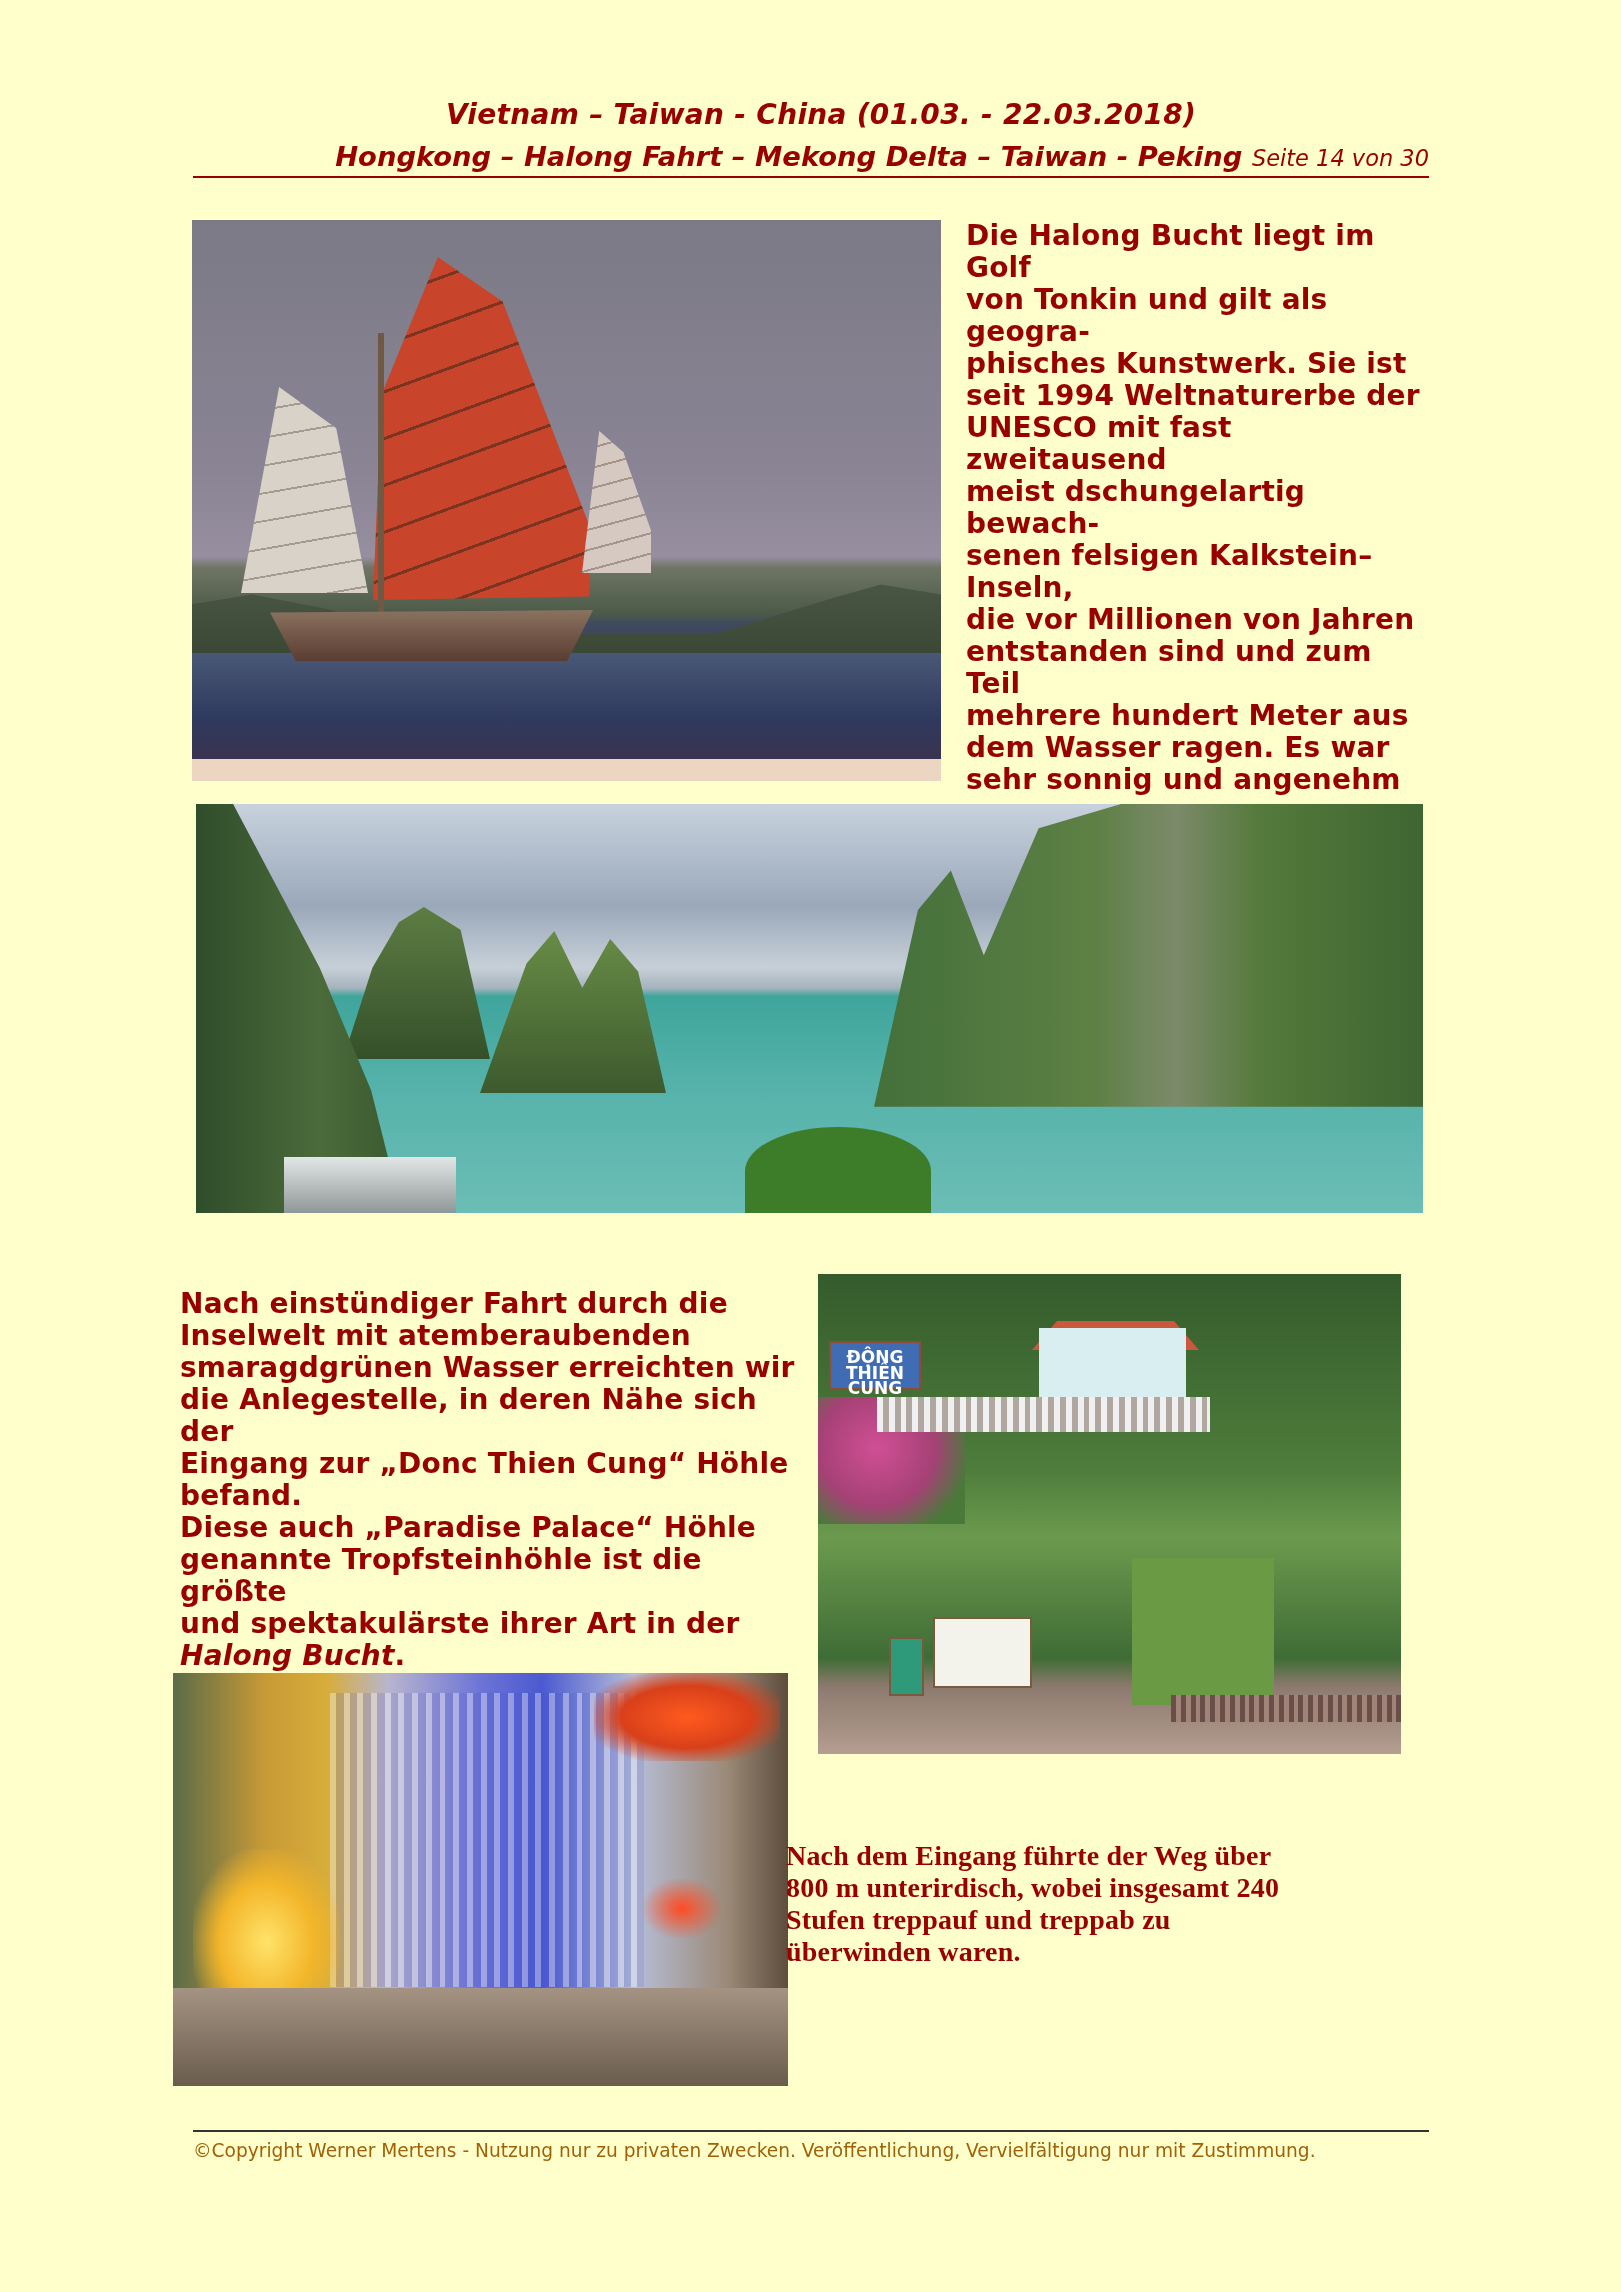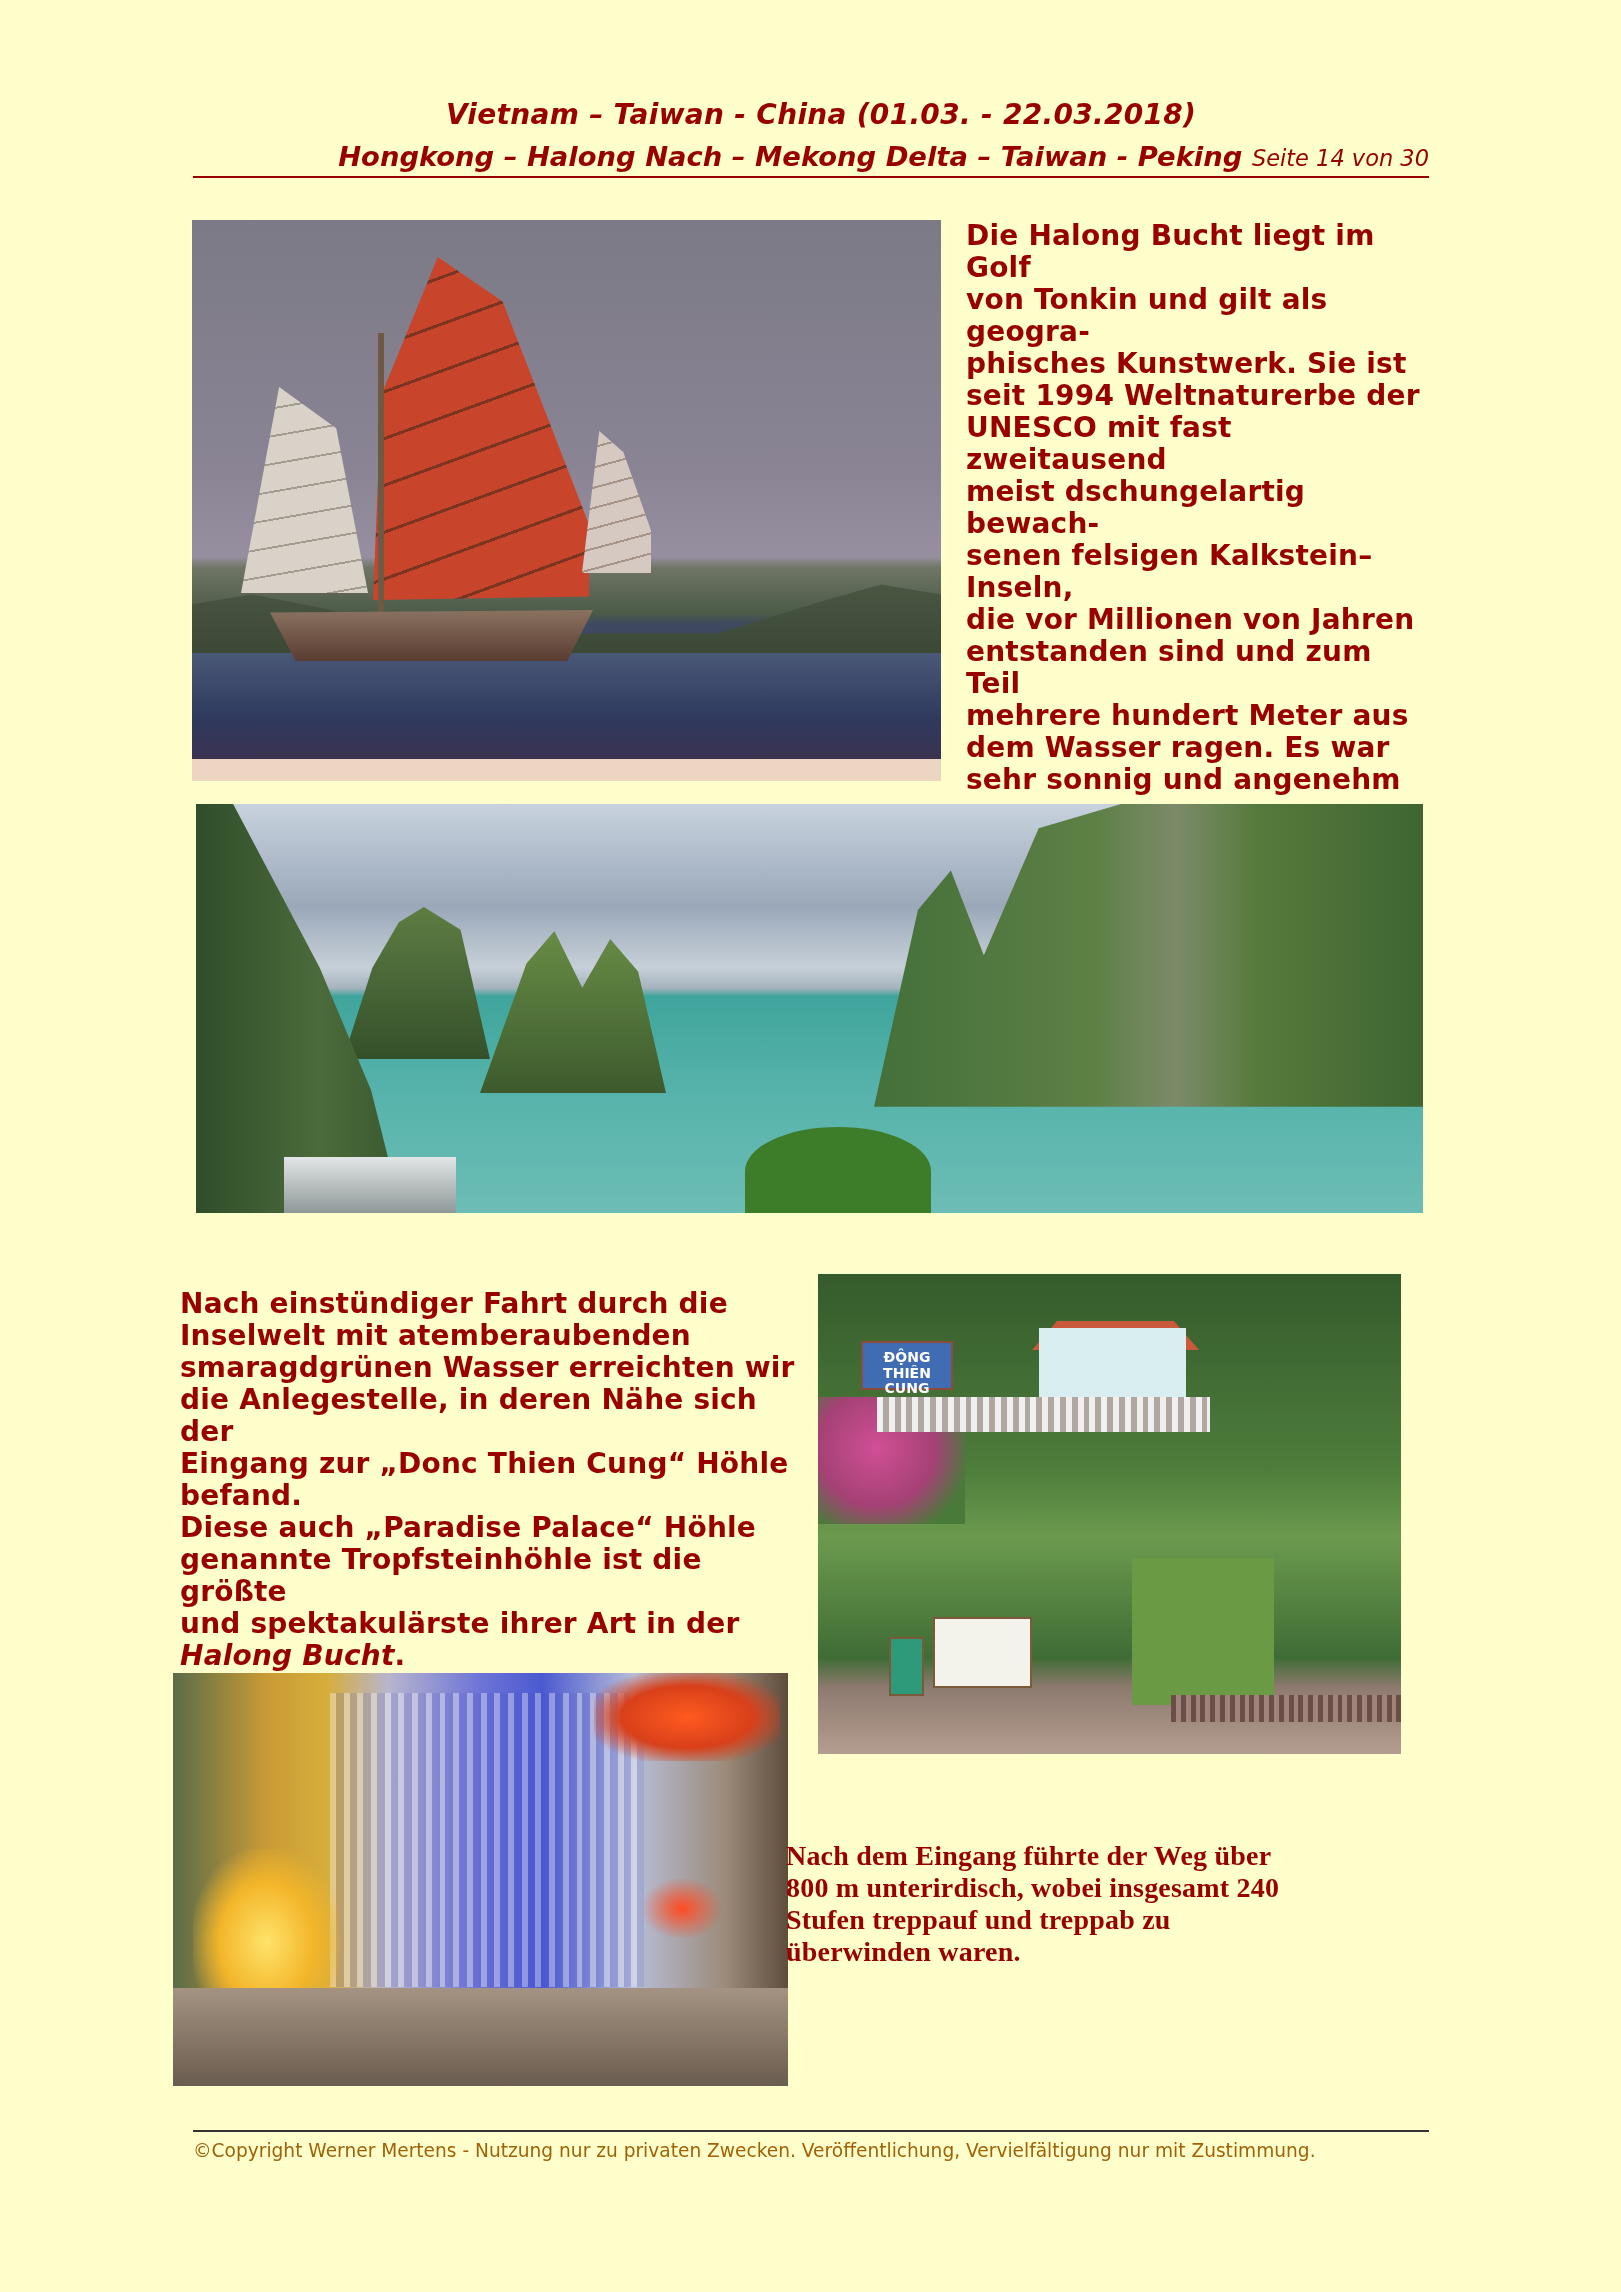--- a/index.html
+++ b/index.html
@@ -122,23 +122,23 @@
       background: #3d7d2a;
       border-radius: 50% 50% 0 0;
     }
 
     
     .entrance {
       left: 818px; top: 1274px; width: 583px; height: 480px;
       background: linear-gradient(180deg, #355b2c 0%, #4d7c3b 40%, #6b9a4e 55%, #3f6c35 80%, #8d7a6e 86%, #b59d91 100%);
     }
     .entrance .sign {
-      position: absolute; left: 43px; top: 67px; width: 92px; height: 49px;
+      position: absolute; left: 11px; top: 67px; width: 92px; height: 49px;
       background: #3f6cb3; border: 2.9px solid #8d4b3a;
-      color: #ffffff; font-size: 14px; font-weight: bold;
+      color: #ffffff; font-size: 17px; font-weight: bold;
       text-align: center; line-height: 15.7px; padding-top: 6.9px; box-sizing: border-box;
     }
     .entrance .house {
       position: absolute; left: 221px; top: 54px; width: 147px; height: 98px;
       background: #d8eef0;
     }
     .entrance .roof {
       position: absolute; left: 214px; top: 47px; width: 167px; height: 29px;
       background: #c9583d;
       clip-path: polygon(15% 0, 85% 0, 100% 100%, 0 100%);
@@ -201,21 +201,21 @@
       font-size: 18.6px;
       line-height: 32px;
       color: #a16207;
     }
   </style>
 </head>
 <body>
 
 <div class="abs hdr1">Vietnam – Taiwan - China  (01.03. - 22.03.2018)</div>
 <div class="abs hdr2">
-  <span>Hongkong – Halong Nach – Mekong Delta – Taiwan - Peking</span>
+  <span>Hongkong – Halong Fahrt – Mekong Delta – Taiwan - Peking</span>
   <span class="page">Seite 14 von 30</span>
 </div>
 
 <div class="abs photo junk">
   <div class="hill"></div>
   <div class="sea"></div>
   <div class="whitesail1"></div>
   <div class="redsail"></div>
   <div class="whitesail2"></div>
   <div class="mast"></div>

